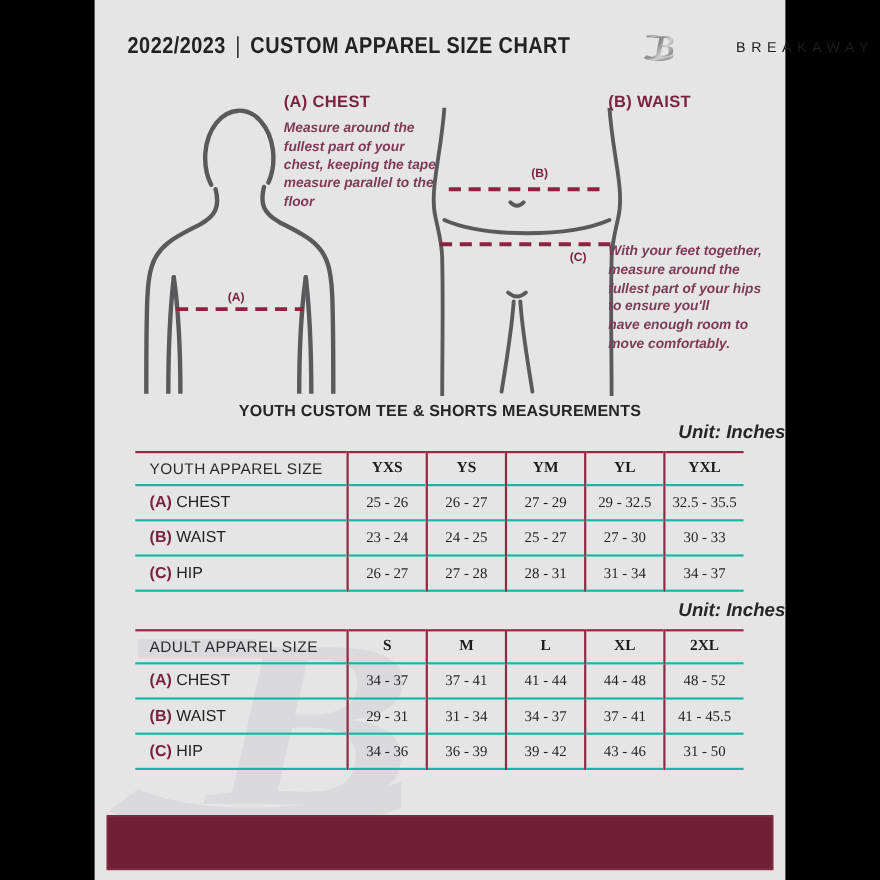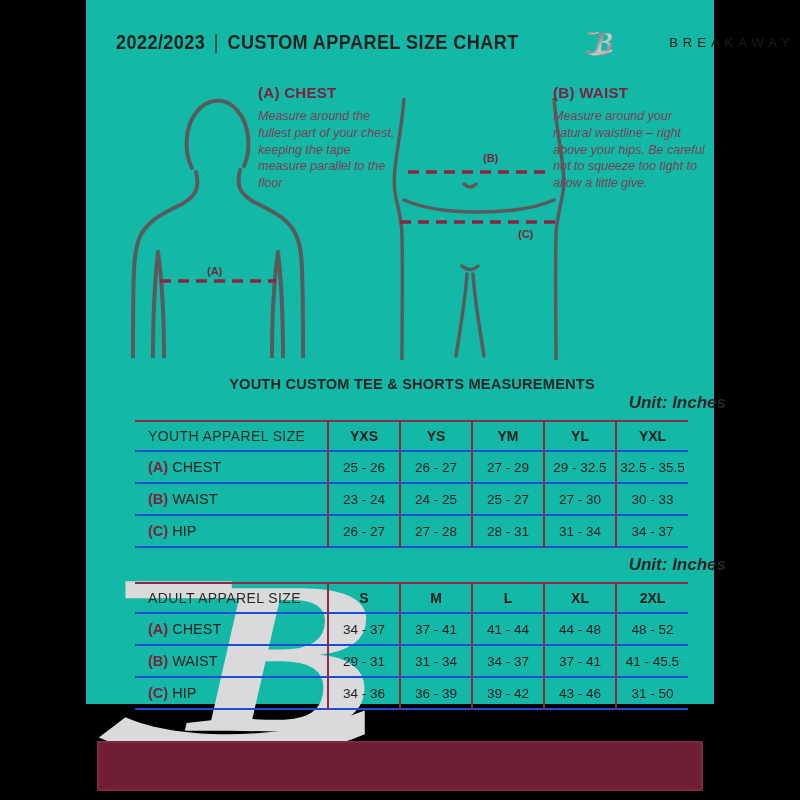--- a/index.html
+++ b/index.html
@@ -1,22 +1,22 @@
 <!DOCTYPE html>
 <html><head>
 <meta charset="utf-8">
 <style>
   html,body { margin:0; padding:0; }
   body {
     width:800px; height:800px; overflow:hidden; position:relative;
     background:#000; font-family:"Liberation Sans", sans-serif;
   }
   .page {
-    position:absolute; left:86px; top:0; width:628px; height:704px;
-    background:#14b8a6;
+    position:absolute; left:86px; top:0; width:628px; height:800px;
+    background:#e5e5e5;
   }
   
   .hdr {
     position:absolute; top:22px; left:30px; right:24px; height:40px;
     display:flex; justify-content:space-between; align-items:center;
   }
   .hdr-title {
     font-size:21px; font-weight:bold; color:#222; letter-spacing:.5px;
     transform:scaleX(.86); transform-origin:left center; white-space:nowrap;
   }
@@ -31,45 +31,45 @@
   .fig-label {
     position:absolute; font-size:11px; font-weight:bold; color:#7b2240; z-index:1;
   }
   
   .guide { position:absolute; }
   .guide h3 {
     margin:0 0 7px 0; font-size:15px; font-weight:bold;
     letter-spacing:.3px; color:#7b2240;
   }
   .guide p {
-    margin:0; font-size:12.5px; font-style:italic; font-weight:400;
+    margin:0; font-size:12.5px; font-style:italic; font-weight:700;
     color:#7e3b55; line-height:1.34; white-space:pre-line;
   }
   .guide-chest { left:172px; top:84px; width:142px; }
   .guide-waist { left:467px; top:84px; width:155px; }
   .guide-hips  { left:467px; top:220px; width:152px; }
   
-  .tbl-block { position:absolute; left:12px; width:628px; z-index:1;margin-top:10px; }
+  .tbl-block { position:absolute; left:0; width:628px; z-index:1; }
   .tbl-block.youth { top:366px; }
   .tbl-block.adult { top:544px; }
   .tbl-block h2 {
     margin:0; text-align:center; font-size:14.6px; font-weight:bold;
     letter-spacing:.2px; color:#262626;
   }
   .unit {
     text-align:right; font-size:17px; font-style:italic; font-weight:600;
     color:#262626; margin-top:1px;
   }
   table.tbl {
     margin:7px 0 0 37px; width:553px; border-collapse:collapse; table-layout:fixed;
   }
   .tbl tr { height:32px; }
   .tbl thead tr { height:30px; border-top:2px solid #8e2a46; }
-  .tbl tr { border-bottom:2px solid #1d4ed8; }
-  .tbl th + th, .tbl td + td { border-left:2px solid #8e2a46; }
+  .tbl tr { border-bottom:2px solid #14b8a6; }
+  .tbl th + th, .tbl td + td { border-left:2px solid #8e2a46;font-family:Liberation Serif, serif; }
   .tbl th, .tbl td { padding:0; vertical-align:middle; }
   .tbl .label-col { width:179px; text-align:left; padding-left:13px; }
   .tbl thead .label-col {
     font-weight:normal; font-size:14px; letter-spacing:.4px; color:#2b2b2b;
   }
   .tbl thead th { font-size:14px; font-weight:bold; color:#1c1c1c; text-align:center; }
   .tbl td { text-align:center; font-size:13.5px; color:#1f1f1f; }
   .tbl td.label-col { font-size:14.5px; color:#222; }
   .tbl td.label-col .pfx { font-weight:bold; color:#7b2240; }
   
@@ -136,23 +136,24 @@
   </svg>
   <span class="fig-label" style="left:397px; top:152px;">(B)</span>
   <span class="fig-label" style="left:432px; top:228px;">(C)</span>
 
   <section class="guide guide-chest">
     <h3>(A) CHEST</h3>
     <p>Measure around the fullest part of your chest, keeping the tape measure parallel to the floor</p>
   </section>
   <section class="guide guide-waist">
     <h3>(B) WAIST</h3>
-    <p>Measure around your natural waistline – right above your hips. Be careful not to squeeze too tight to allow a little give.</p>
   </section>
   <section class="guide guide-hips">
+    <p>With your feet together, measure around the fullest part of your hips to ensure you'll
+have enough room to move comfortably.</p>
   </section>
 
   <svg class="watermark" width="390" height="272" viewBox="0 0 44 40" preserveAspectRatio="none">
     <path d="M4,9 L16,9 L16,11.5 L4,11.5 Z" fill="#dadadd"></path>
     <text x="11" y="31" font-family="Liberation Serif, serif" font-style="italic" font-weight="bold" font-size="32" fill="#dadadd">B</text>
     <path d="M1,32 C9,36.5 22,36.5 31,31.5 L31,28 C22,32.5 10,32.5 4,29 Z" fill="#dadadd"></path>
   </svg>
 
   <section class="tbl-block youth">
     <h2>YOUTH CUSTOM TEE &amp; SHORTS MEASUREMENTS</h2>

